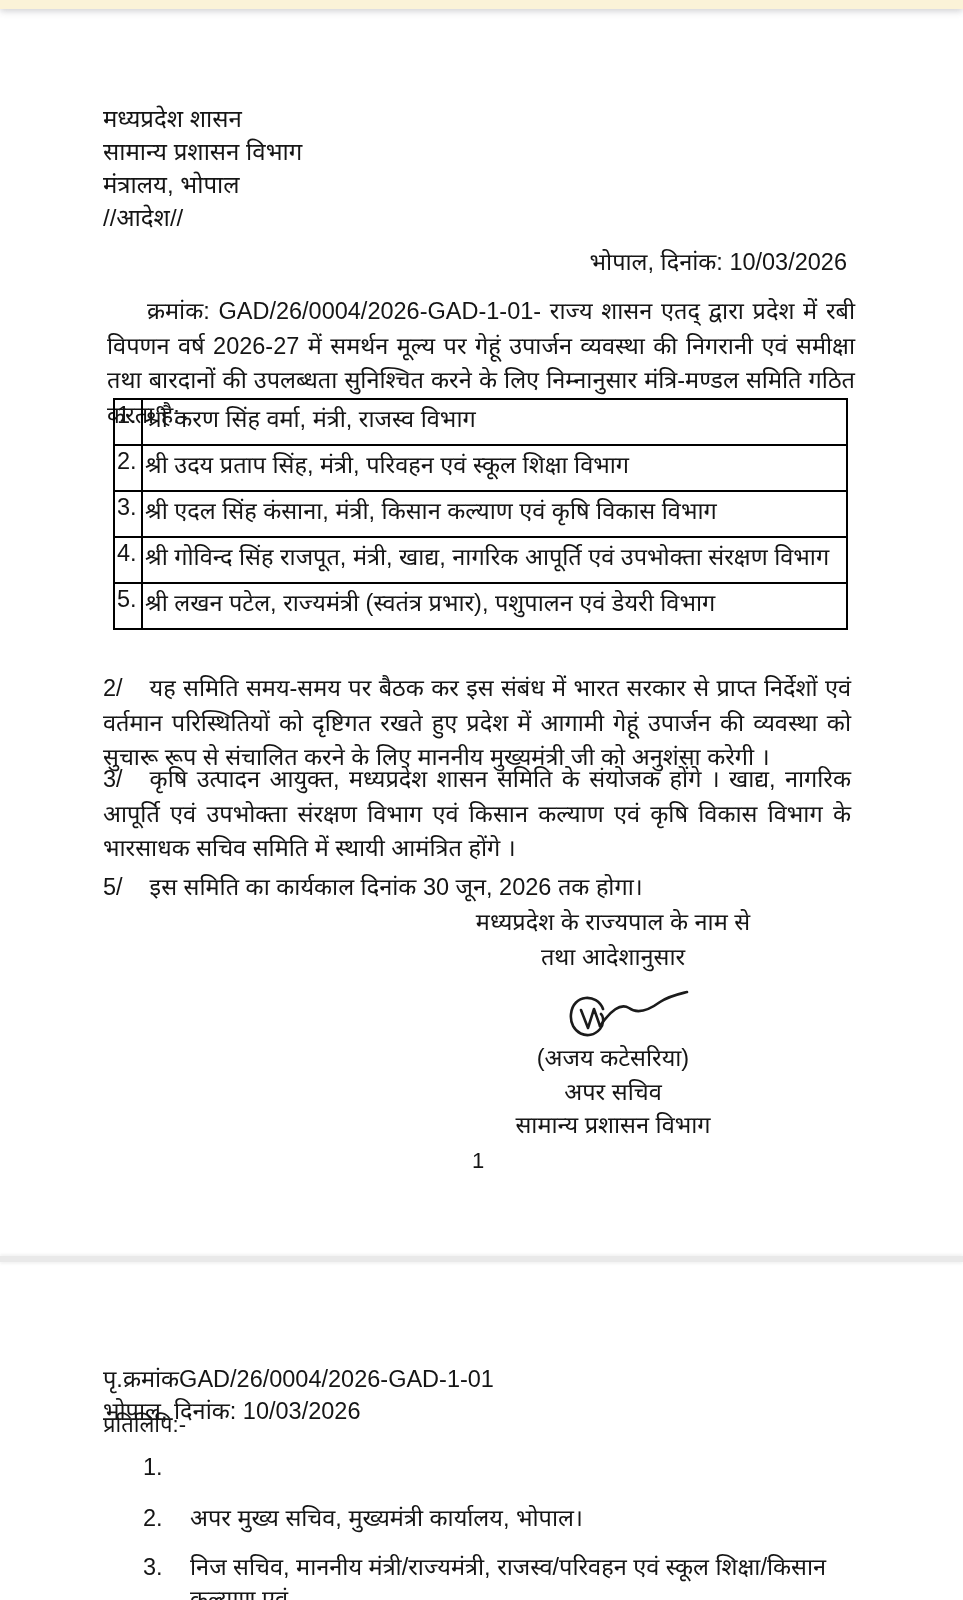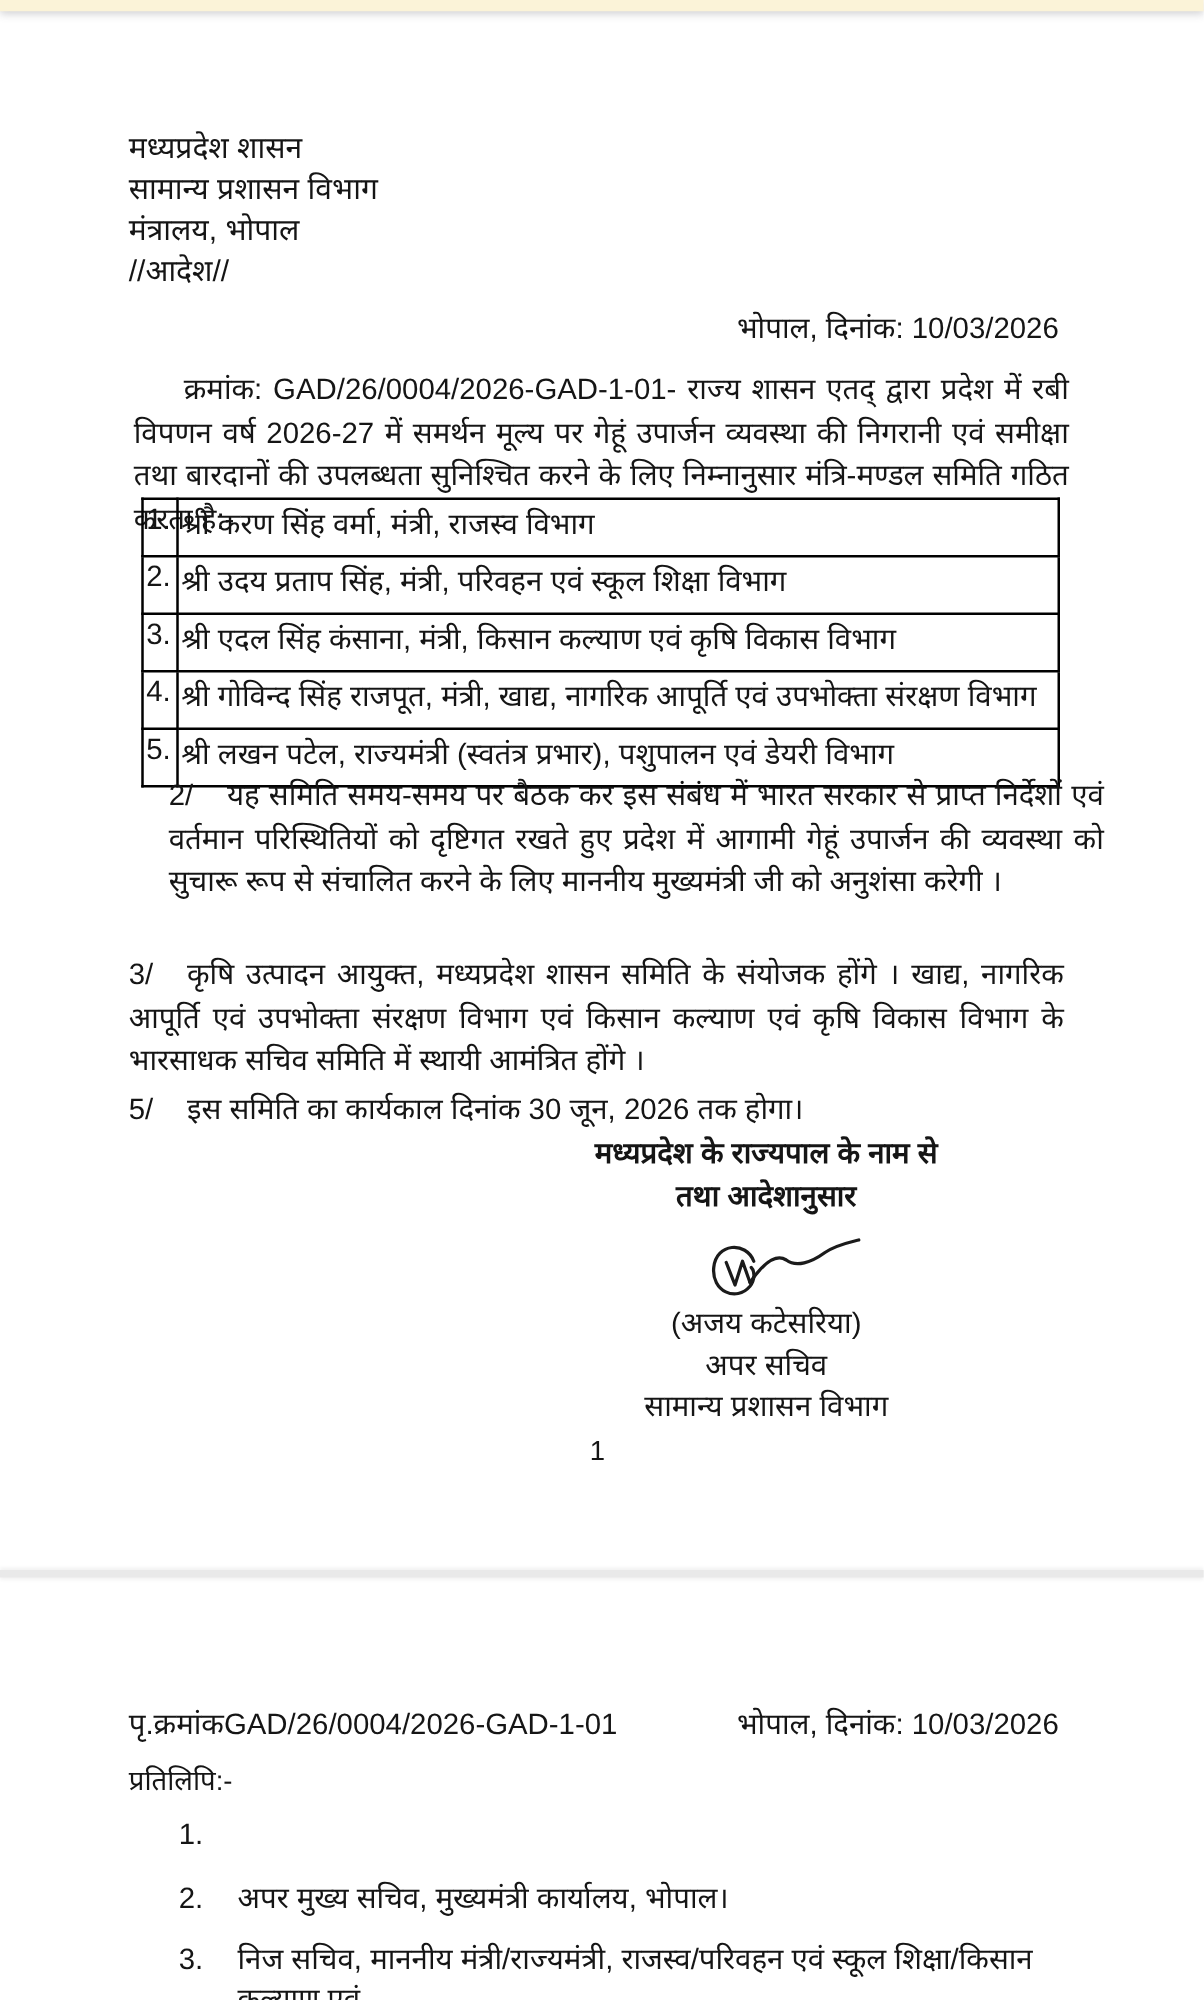--- a/index.html
+++ b/index.html
@@ -49,28 +49,28 @@
     padding: 2px 4px 0 2px;
   }
   td.sno { width: 20px; padding-left: 2px; padding-right: 1px; }
   td.member { padding-left: 15px; }
 
   .num-para {
     left: 103px; width: 748px;
     font-size: 23.5px; line-height: 34.5px;
     text-align: justify; margin: 0;
   }
-  .p2 { top: 619px; margin-left: 32px; }
+  .p2 { top: 671px; }
   .p3 { top: 762px; }
   .p5 { top: 870px; }
   .pnum { margin-right: 27px; }
 
   .signoff {
     top: 905px; left: 390px; width: 446px;
-    text-align: center; font-size: 23.5px; line-height: 35px; font-weight: bold;
+    text-align: center; font-size: 23.5px; line-height: 35px;
   }
 
   .signature-wrap { top: 988px; left: 563px; width: 130px; height: 60px; }
 
   .signer {
     top: 1042px; left: 390px; width: 446px;
     text-align: center; font-size: 23.5px; line-height: 33.5px;
   }
 
   .page-number { top: 1148px; left: 462px; width: 32px; text-align: center; font-size: 22px; }
@@ -78,20 +78,21 @@
   .page-separator {
     top: 1256px; left: 0; width: 963px; height: 6px;
     background: #e9e9e9;
     box-shadow: 0 -2px 3px rgba(0,0,0,0.05), 0 2px 3px rgba(0,0,0,0.05);
   }
 
   .ref-line {
     top: 1362px; left: 103px; width: 744px;
     display: flex; justify-content: space-between;
     font-size: 23.5px;
+    flex-direction: column;
   }
 
   .copies-heading { top: 1408px; left: 103px; font-size: 22px; }
 
   .copy-item {
     left: 143px; width: 740px;
     display: flex; font-size: 23.5px; line-height: 32px;
   }
   .copy-item .copy-num { flex: none; width: 47px; }
   .ci-1 { top: 1451px; }

